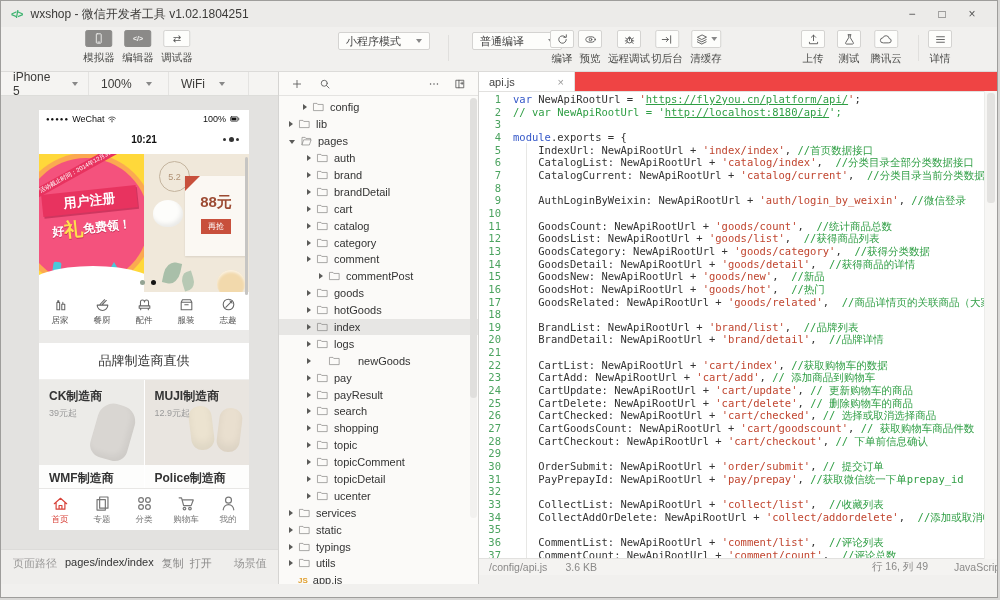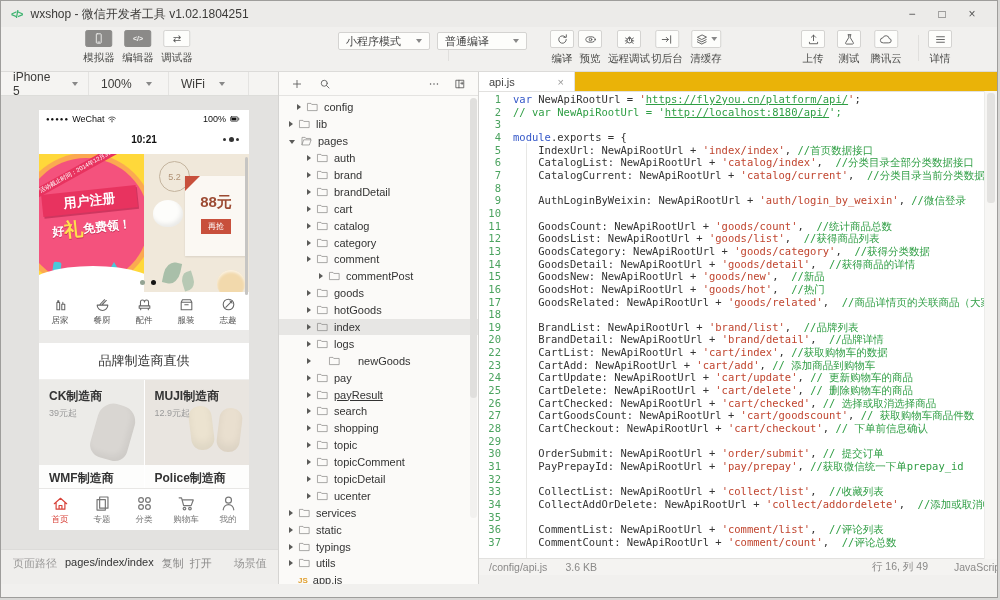--- a/index.html
+++ b/index.html
@@ -139,21 +139,21 @@
   .arrow.open{border-left:3.5px solid transparent;border-right:3.5px solid transparent;border-top:4.5px solid #5a5a58;border-bottom:none;margin-top:2px;}
   .arrow.hidden{border-color:transparent;}
   .tree-ic{margin-right:5px;color:#8f8e8c;flex-shrink:0;}
   .tree-ic svg{width:13px;height:12px;stroke-width:1;}
   .jsbadge{font-size:8px;font-weight:bold;color:#e0a030;margin-right:5px;flex-shrink:0;}
   #tree-scroll{position:absolute;right:1px;top:26px;width:7px;height:420px;background:#f2f1ef;border-radius:4px;}
   #tree-scroll i{display:block;width:7px;height:300px;background:#e0dfdd;border-radius:4px;}
 
   
   #editor-panel{flex:1;display:flex;flex-direction:column;background:#fff;min-width:0;position:relative;}
-  #tabbar{height:19px;background:#eab308;display:flex;border-bottom:1px solid #e2e1df;flex-shrink:0;}
+  #tabbar{height:19px;background:#ef4444;display:flex;border-bottom:1px solid #e2e1df;flex-shrink:0;}
   #tab{width:96px;background:#fff;display:flex;align-items:center;padding:0 10px;font-size:11px;color:#444;border-right:1px solid #e2e1df;box-sizing:border-box;}
   #tab .x{margin-left:auto;color:#999;font-size:11px;}
   #code-area{flex:1;overflow:hidden;font-family:"DejaVu Sans Mono","Liberation Mono",monospace;font-size:10.5px;line-height:12.65px;position:relative;padding-top:1px;}
   .indent-guide{position:absolute;left:47px;top:51px;bottom:0;border-left:1px solid #e7e7e5;}
   .code-line{display:flex;}
   .ln{width:22px;text-align:right;color:#4ba35f;flex-shrink:0;}
   .lt{white-space:pre;padding-left:12px;}
   .tk-k{color:#3558c8;}
   .tk-d{color:#333;}
   .tk-s{color:#c0452f;}
@@ -207,21 +207,21 @@
             <span class="sw-glyph">⇄</span>
           </div>
           <div class="blabel">调试器</div>
         </div>
       </div>
     <div class="dd" style="left:337px;width:92px;">
       <span>小程序模式</span>
       <span class="caret"></span>
     </div>
     <div class="tsep" style="left:447px;"></div>
-    <div class="dd" style="left:436px;width:90px;">
+    <div class="dd" style="left:471px;width:90px;">
       <span>普通编译</span>
       <span class="caret"></span>
     </div>
     <div class="tsep" style="left:917px;"></div>
     <div id="action-buttons">
         <div class="tool-sm" style="left: 561px;">
           <div class="box">
             <span class="icon">
               <svg viewBox="0 0 16 16">
                 <path d="M12.6 8a4.6 4.6 0 1 1-1.4-3.3M12.7 2.2v3.1h-3.1"></path>
@@ -543,21 +543,21 @@
             </span>
           <span class="icon">
               <svg viewBox="0 0 16 16">
                 <rect x="3" y="3" width="10" height="10"></rect>
                 <path d="M6.6 3v10M9 7h3M10.8 5.4 10.8 8.6"></path>
               </svg>
             </span>
         </span>
       </div>
       <div id="file-tree">
-          <div class="node" style="padding-left: 18px; align-items: center;">
+          <div class="node" style="padding-left: 24px; align-items: center;">
             <span class="arrow"></span>
             <span class="icon tree-ic">
               <svg viewBox="0 0 16 16">
                 <path d="M1.8 3.2h4.2l1 1.4h7.2v8.2H1.8z"></path>
               </svg>
             </span>
             <span class="nlabel">config</span>
           </div>
           <div class="node" style="padding-left: 10px; align-items: center;">
             <span class="arrow"></span>
@@ -696,21 +696,21 @@
           </div>
           <div class="node" style="padding-left: 28px;">
             <span class="arrow"></span>
             <span class="icon tree-ic">
               <svg viewBox="0 0 16 16">
                 <path d="M1.8 3.2h4.2l1 1.4h7.2v8.2H1.8z"></path>
               </svg>
             </span>
             <span class="nlabel">pay</span>
           </div>
-          <div class="node" style="padding-left: 28px; text-decoration: underline;">
+          <div class="node" style="padding-left: 28px;">
             <span class="arrow"></span>
             <span class="icon tree-ic">
               <svg viewBox="0 0 16 16">
                 <path d="M1.8 3.2h4.2l1 1.4h7.2v8.2H1.8z"></path>
               </svg>
             </span>
             <span class="nlabel">payResult</span>
           </div>
           <div class="node" style="padding-left: 28px;">
             <span class="arrow"></span>
@@ -894,20 +894,24 @@
             <span class="ln">18</span>
             <span class="lt"></span>
           </div>
           <div class="code-line">
             <span class="ln">19</span>
             <span class="lt"><span class="tk-d">    BrandList: NewApiRootUrl + </span><span class="tk-s">'brand/list'</span><span class="tk-d">,  </span><span class="tk-c">//品牌列表</span></span>
           </div>
           <div class="code-line">
             <span class="ln">20</span>
             <span class="lt"><span class="tk-d">    BrandDetail: NewApiRootUrl + </span><span class="tk-s">'brand/detail'</span><span class="tk-d">,  </span><span class="tk-c">//品牌详情</span></span>
+          </div>
+          <div class="code-line">
+            <span class="ln">21</span>
+            <span class="lt"></span>
           </div>
           <div class="code-line">
             <span class="ln">22</span>
             <span class="lt"><span class="tk-d">    CartList: NewApiRootUrl + </span><span class="tk-s">'cart/index'</span><span class="tk-d">, </span><span class="tk-c">//获取购物车的数据</span></span>
           </div>
           <div class="code-line">
             <span class="ln">23</span>
             <span class="lt"><span class="tk-d">    CartAdd: NewApiRootUrl + </span><span class="tk-s">'cart/add'</span><span class="tk-d">, </span><span class="tk-c">// 添加商品到购物车</span></span>
           </div>
           <div class="code-line">

